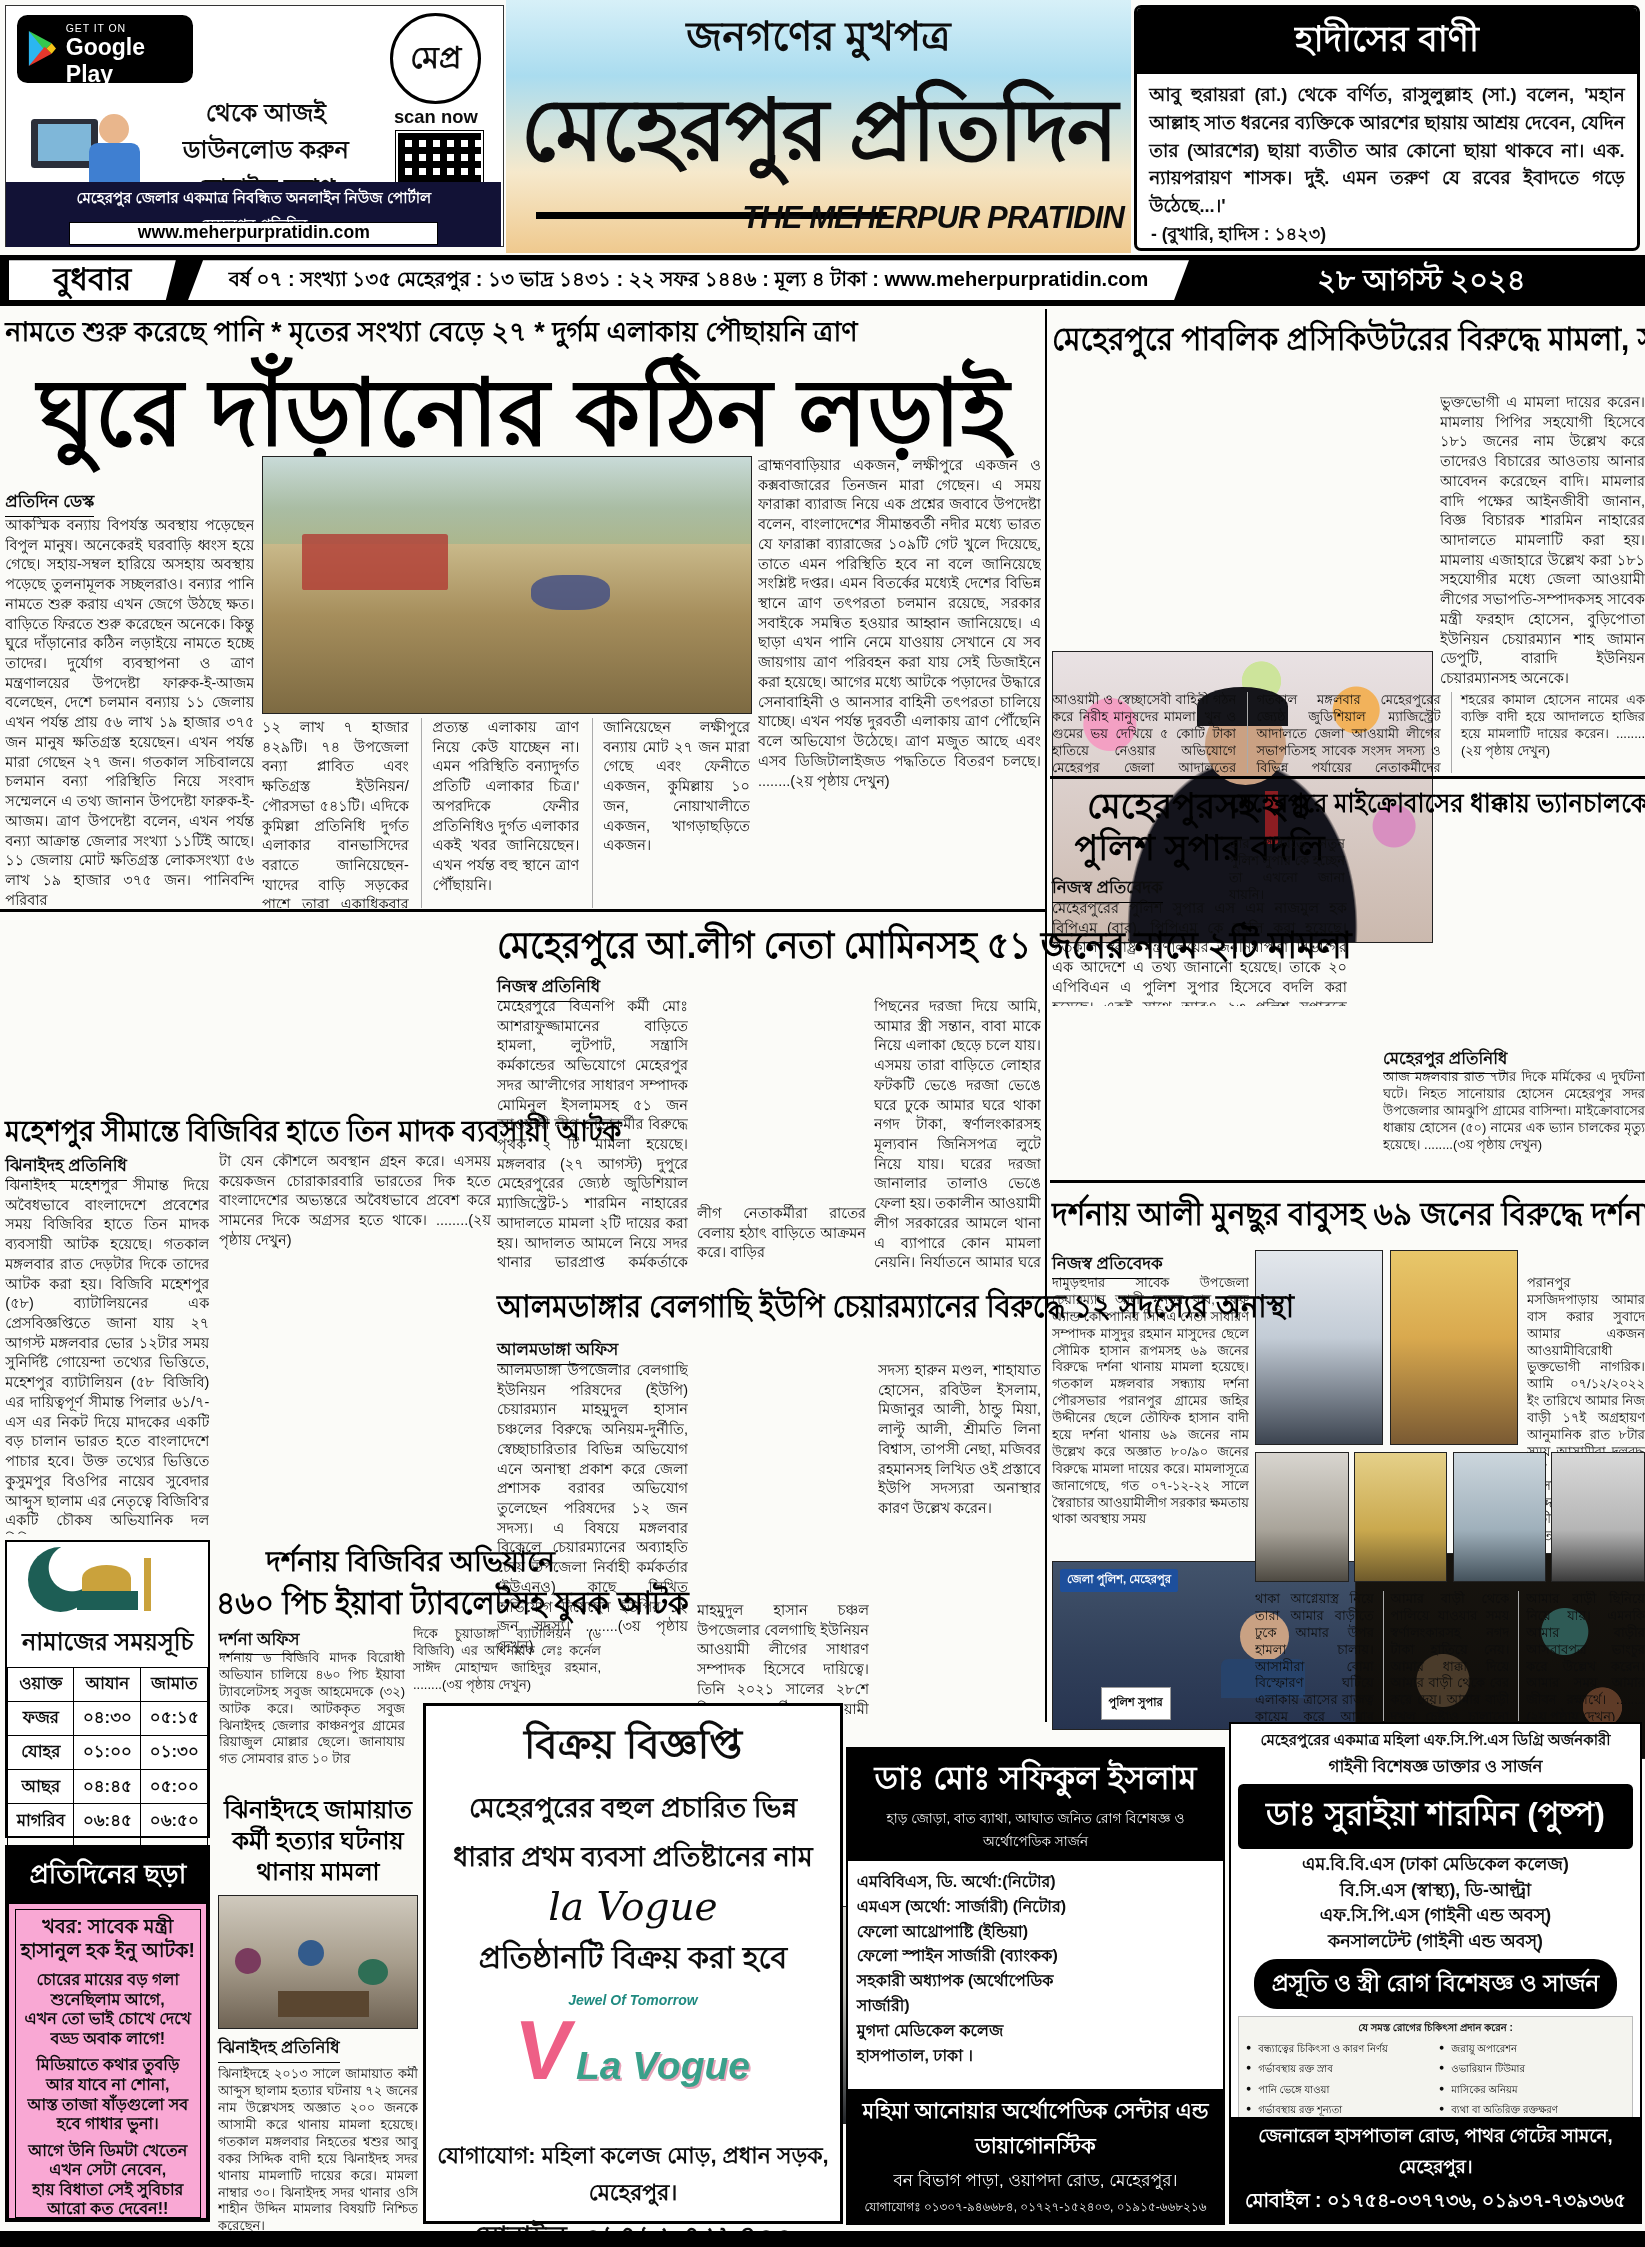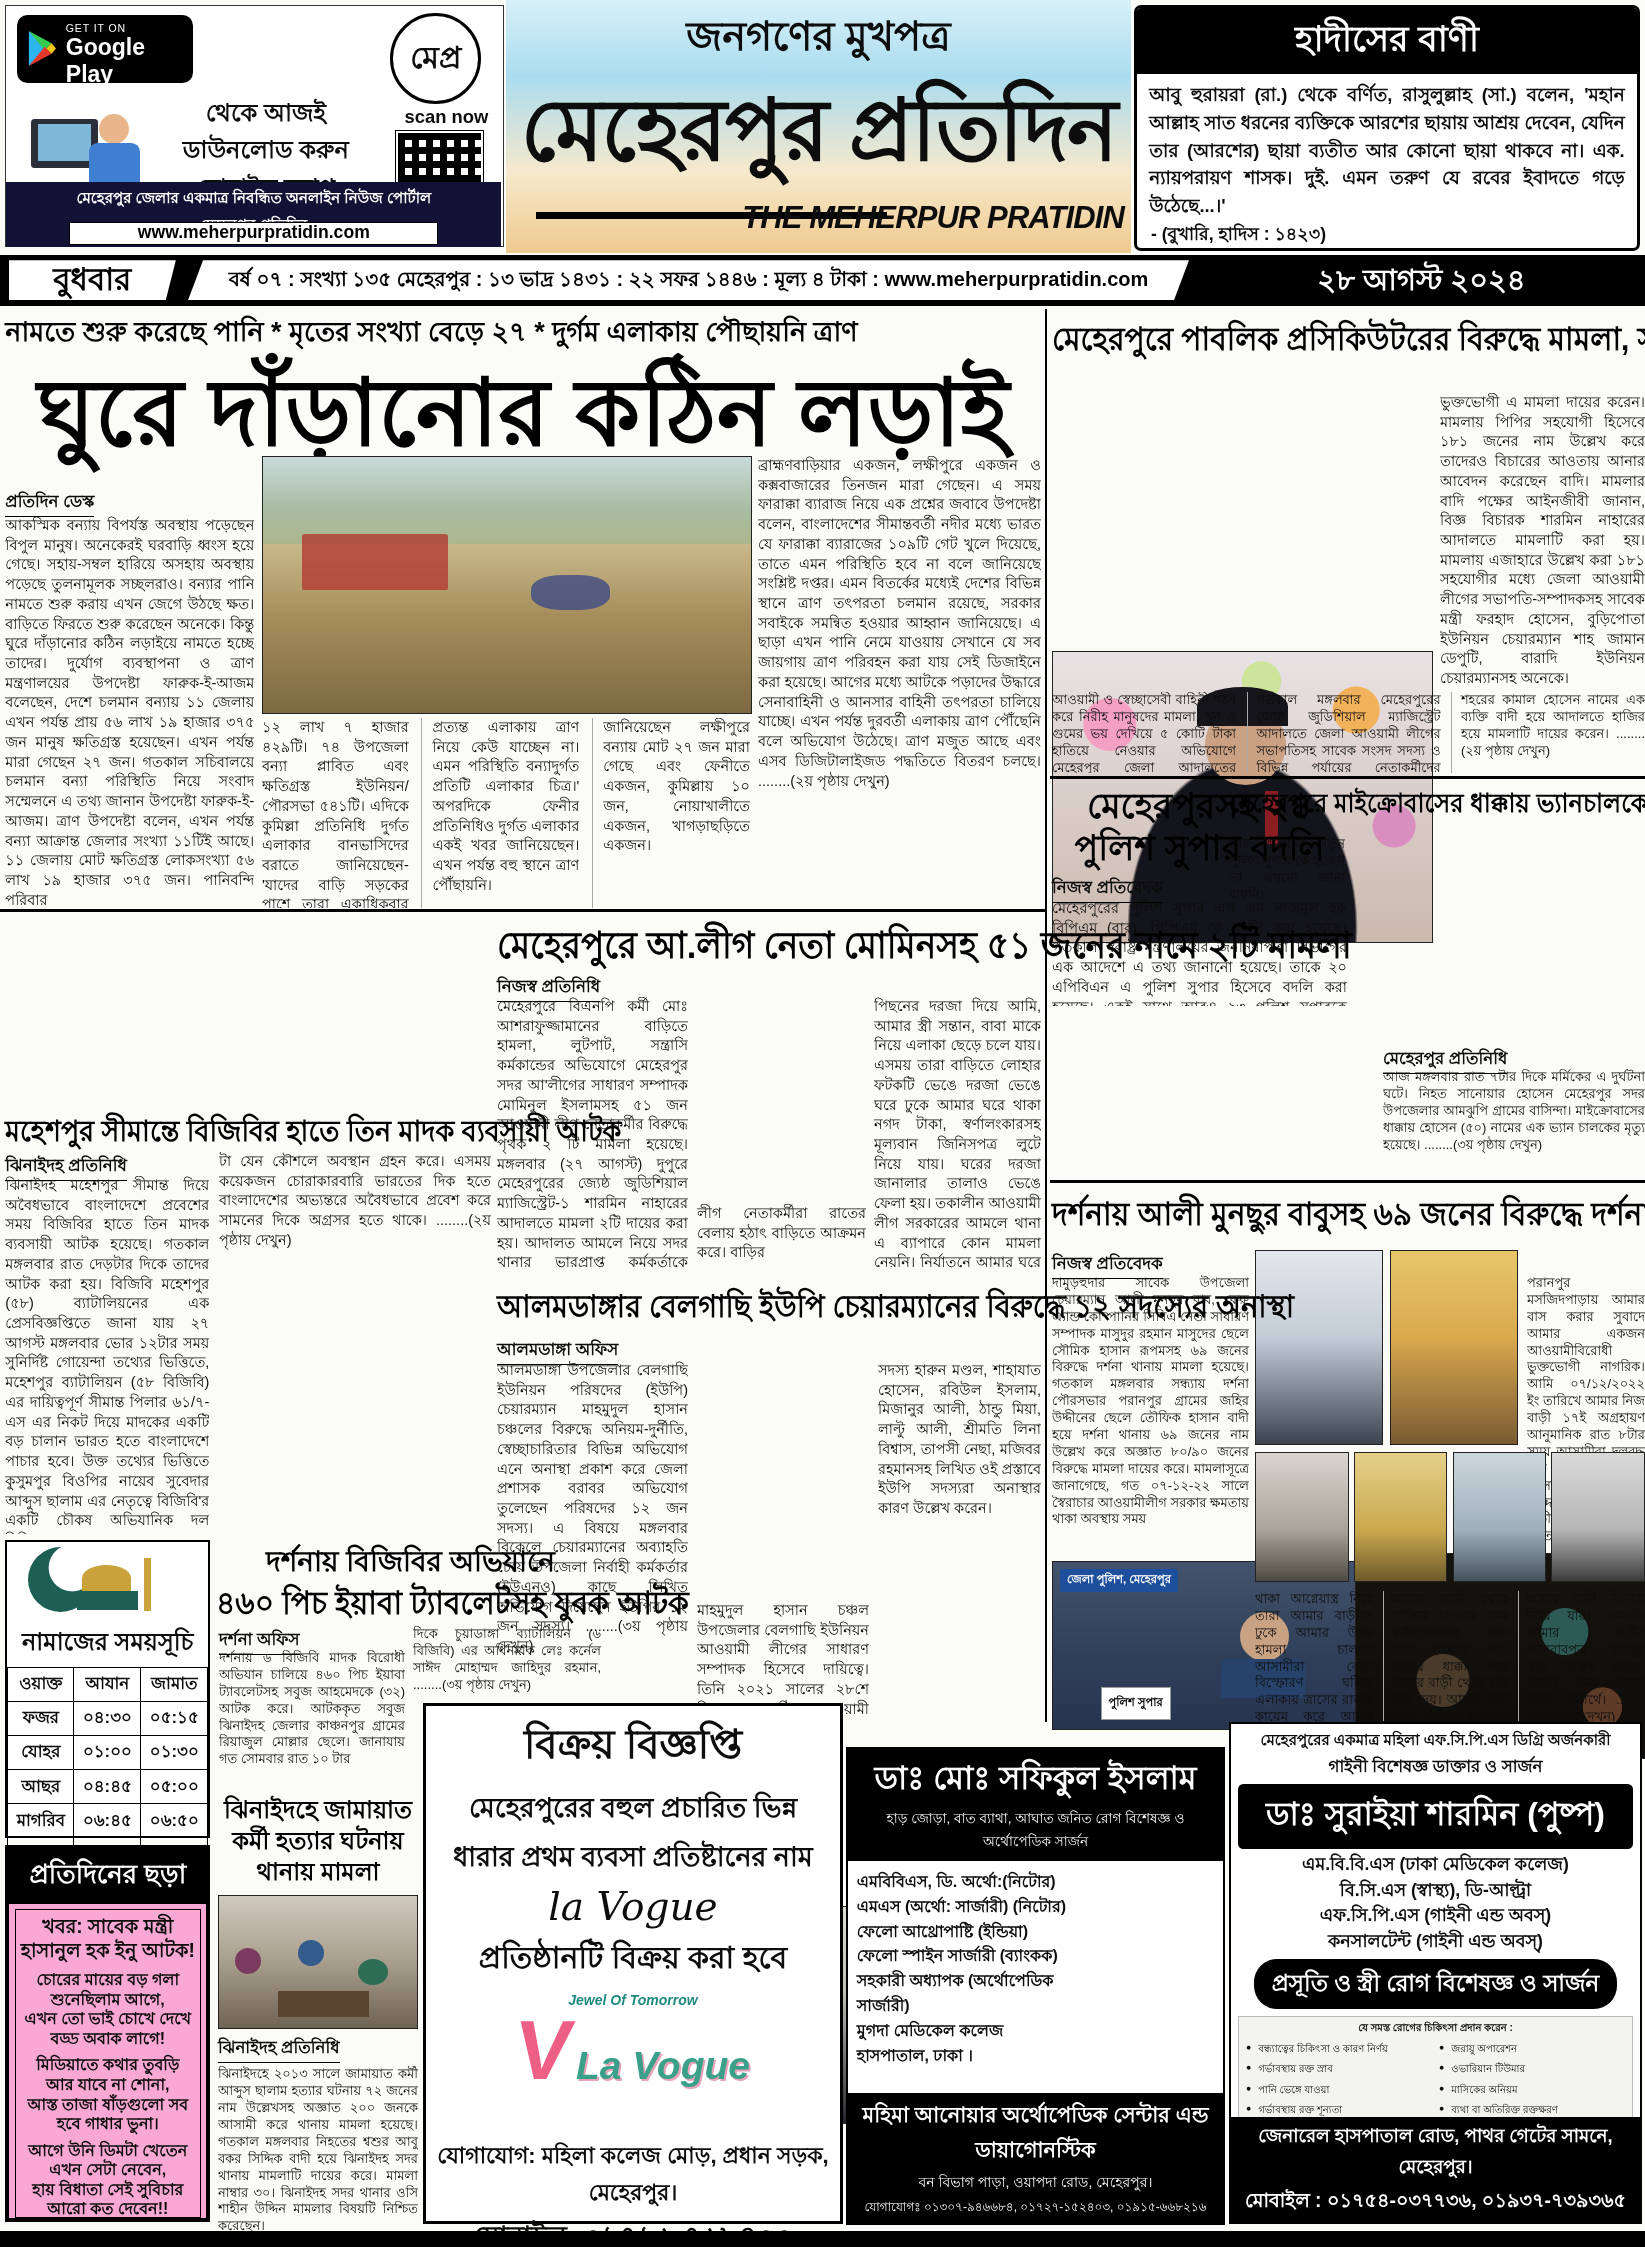--- a/index.html
+++ b/index.html
@@ -37,21 +37,21 @@
       <svg width="30" height="35" viewBox="0 0 34 40" style="position:absolute;left:10.5px;top:16px;">
         <polygon points="2,0 2,40 22,20" fill="#2bb6f0"></polygon>
         <polygon points="2,0 28,14 20,22" fill="#35c94f"></polygon>
         <polygon points="2,40 28,26 20,18" fill="#e5372c"></polygon>
         <polygon points="22,20 28,14 33,20 28,26" fill="#f5c518"></polygon>
       </svg>
       <div style="font-size:10.5px;letter-spacing:0.9px;">GET IT ON</div>
       <div style="font-size:23px;font-weight:bold;">Google Play</div>
     </div>
     <div class="abs bx" style="left:384px;top:7px;width:91px;height:91px;border:3.5px solid #000;border-radius:50%;background:#fff;text-align:center;line-height:84px;font-weight:bold;font-size:30px;">মেপ্র</div>
-    <div class="abs" style="left:377px;top:100px;width:105px;text-align:right;font-weight:bold;font-size:18.4px;">scan now</div>
+    <div class="abs" style="left:377px;top:100px;width:105px;text-align:center;font-weight:bold;font-size:18.4px;">scan now</div>
     <div class="abs qr" style="left:390px;top:125px;width:83px;height:91px;"></div>
     <div class="abs" style="left:8.8px;top:88px;width:140px;height:140px;">
       <div class="abs" style="left:16px;top:24.6px;width:67px;height:49px;background:#2b2f3a;border-radius:3.5px;"></div>
       <div class="abs" style="left:23px;top:30px;width:53px;height:37px;background:#7fb7d9;"></div>
       <div class="abs" style="left:84px;top:19.3px;width:30px;height:30px;background:#e9b68c;border-radius:50%;"></div>
       <div class="abs" style="left:74px;top:49px;width:51px;height:53px;background:#3f7fd1;border-radius:8.8px 8.8px 0 0;"></div>
       <div class="abs" style="left:8.8px;top:98px;width:123px;height:23px;background:#a8713d;"></div>
     </div>
     <div class="abs" style="left:132px;top:88px;width:255px;text-align:center;font-weight:bold;font-size:24px;line-height:1.55;">
       <div>থেকে আজই</div>
@@ -294,21 +294,21 @@
         <div>সহকারী অধ্যাপক (অর্থোপেডিক সার্জারী)</div>
         <div>মুগদা মেডিকেল কলেজ হাসপাতাল, ঢাকা ।</div>
       </div>
       <div class="photo abs" style="right:3.5px;top:39px;width:139px;height:239px;border:none;background:radial-gradient(circle at 50% 22%,#c9c9cb 0 30px,transparent 31px),linear-gradient(180deg,#ececee 0%,#cdd0d6 30%,#5a5f6e 72%,#454a57 100%);">
         <div class="abs" style="left:28%;top:26%;width:61px;height:39px;background:#b9bcc2;border-radius:0 0 40% 40%;"></div>
       </div>
 
     </div>
     <div class="blackband bx" style="padding:5.3px 7px;text-align:center;position:absolute;bottom:0;width:100%;">
       <div style="font-size:21px;font-weight:bold;">মহিমা আনোয়ার অর্থোপেডিক সেন্টার এন্ড ডায়াগোনস্টিক</div>
-      <div style="font-size:14px;margin-top:2.6px;">বন বিভাগ পাড়া, ওয়াপদা রোড, মেহেরপুর।</div>
+      <div style="font-size:17px;margin-top:2.6px;">বন বিভাগ পাড়া, ওয়াপদা রোড, মেহেরপুর।</div>
       <div style="font-size:12px;margin-top:2.6px;">যোগাযোগঃ ০১৩০৭-৯৪৬৬৮৪, ০১৭২৭-১৫২৪০৩, ০১৯১৫-৬৬৮২১৬</div>
     </div>
   </div>
 
   <div class="abs bx" style="left:1229px;top:1722px;width:413px;height:502px;border:2.6px solid #000;background:#fff;padding:3.5px 7px;text-align:center;overflow:hidden;">
     <div style="font-size:15px;font-weight:bold;">মেহেরপুরের একমাত্র মহিলা এফ.সি.পি.এস ডিগ্রি অর্জনকারী</div>
     <div style="font-size:16.7px;font-weight:bold;">গাইনী বিশেষজ্ঞ ডাক্তার ও সার্জন</div>
     <div class="blackband" style="font-size:32px;font-weight:bold;border-radius:5.3px;padding:5.3px 1.8px;margin:3.5px 0;">ডাঃ সুরাইয়া শারমিন (পুষ্প)</div>
     <div style="font-weight:bold;font-size:17.6px;line-height:1.45;">
       <div>এম.বি.বি.এস (ঢাকা মেডিকেল কলেজ)</div>

